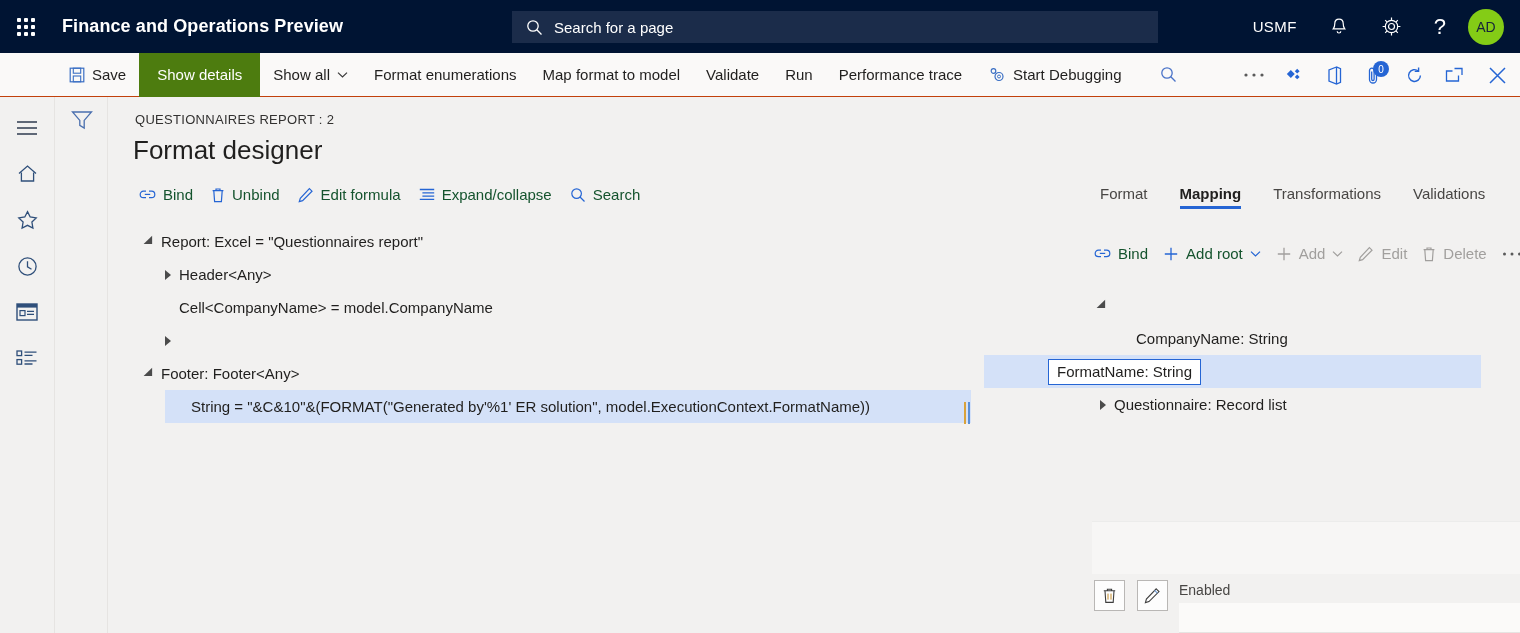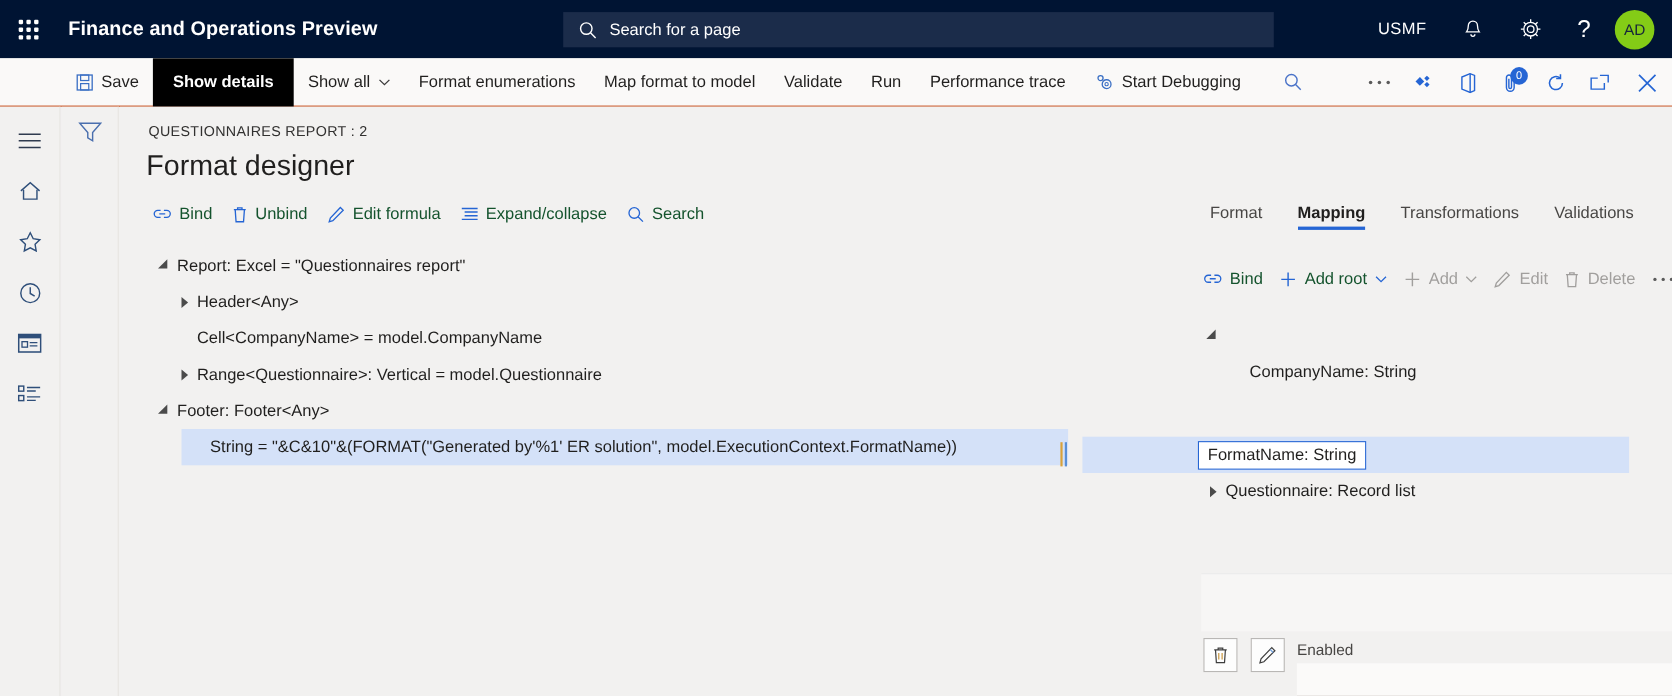--- a/index.html
+++ b/index.html
@@ -65,21 +65,21 @@
     border-bottom: 1px solid #c2410c;
     display: flex; align-items: center;
   }
   .cmd-spacer { width: 56px; height: 44px; }
   .cmd-item {
     height: 44px; display: flex; align-items: center; gap: 7px;
     padding: 0 13px; font-size: 15px; color: #201f1e; cursor: pointer;
     white-space: nowrap;
   }
   .cmd-item.primary {
-    background: #000000; color: #fff; font-weight: bold; padding: 0 18px;
+    background: #4d7c0f; color: #fff; font-weight: normal; padding: 0 18px;
   }
   .cmd-right {
     position: absolute; right: 0; top: 0; height: 44px;
     display: flex; align-items: center;
   }
   .cmd-icon {
     width: 40px; height: 44px; display: flex; align-items: center; justify-content: center;
     cursor: pointer; color: #2565d4; position: relative;
   }
   .badge {
@@ -508,21 +508,20 @@
       <span>Header&lt;Any&gt;</span>
     </div>
     <div class="trow" style="padding-left:18px;">
       <span class="tw"></span>
       <span>Cell&lt;CompanyName&gt; = model.CompanyName</span>
     </div>
     <div class="trow" style="padding-left:18px;">
       <span class="tw">
           <i class="caret-closed"></i>
         </span>
-      <span>Range&lt;Questionnaire&gt;: Vertical = model.Questionnaire</span>
     </div>
     <div class="trow" style="padding-left:0px;">
       <span class="tw">
           <i class="caret-open"></i>
         </span>
       <span>Footer: Footer&lt;Any&gt;</span>
     </div>
     <div class="trow sel" style="padding-left:26px;margin-left:26px;width:806px;">
       <span>String = "&amp;C&amp;10"&amp;(FORMAT("Generated by'%1' ER solution", model.ExecutionContext.FormatName))</span>
     </div>
@@ -609,21 +608,21 @@
     <div class="rtree">
       <div class="trow">
         <span class="tw">
             <i class="caret-open"></i>
           </span>
       </div>
       <div class="trow" style="padding-left:22px;">
         <span class="tw"></span>
         <span>CompanyName: String</span>
       </div>
-      <div class="trow sel" style="margin-left:-108px;padding-left:103px;margin-top:42px;">
+      <div class="trow sel" style="margin-left:-108px;padding-left:62px;">
         <span class="editbox">FormatName: String</span>
       </div>
       <div class="trow" style="padding-left:0px;">
         <span class="tw">
             <i class="caret-closed"></i>
           </span>
         <span>Questionnaire: Record list</span>
       </div>
     </div>
 

